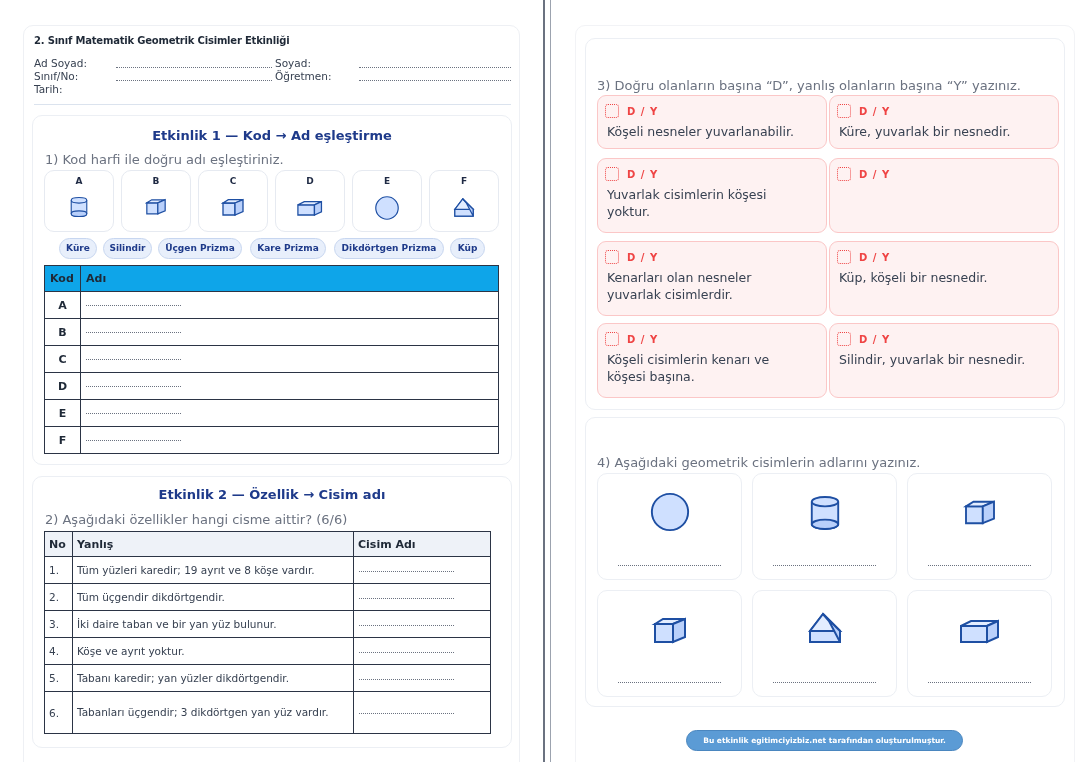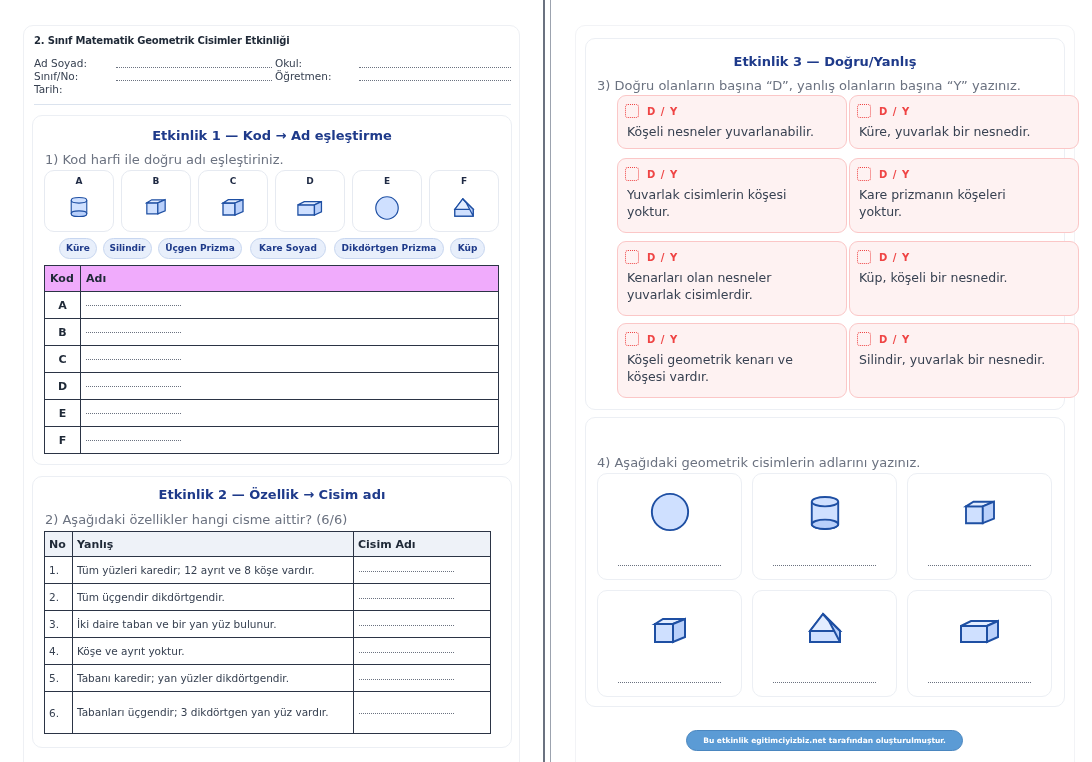--- a/index.html
+++ b/index.html
@@ -20,30 +20,30 @@
   .card-sub { position: absolute; font-size: 13px; color: #6b7280; }
 
   .shape-box { position: absolute; top: 170px; width: 70px; height: 62px; border: 1px solid #e6eaf1; border-radius: 10px; background: #fff; }
   .shape-box .letter { position: absolute; top: 5px; width: 100%; text-align: center; font-size: 9px; font-weight: bold; color: #1f2a44; }
   .shape-box svg { position: absolute; left: 50%; top: 24px; transform: translateX(-50%); }
 
   .chip { position: absolute; top: 238px; height: 21px; border: 1px solid #c7d6f0; background: #e8effb; border-radius: 11px; font-size: 9px; font-weight: bold; color: #1e3a8a; text-align: center; line-height: 19px; }
 
   table { border-collapse: collapse; position: absolute; }
   td, th { border: 1.5px solid #2b3445; }
-  .t1 th { background: #f0abfc; font-size: 11px; font-weight: bold; text-align: left; padding-left: 5px; height: 26px; color: #1f2937; margin-left: 12px; }
+  .t1 th { background: #0ea5e9; font-size: 11px; font-weight: bold; text-align: left; padding-left: 5px; height: 26px; color: #1f2937; margin-left: 12px; }
   .t1 td { height: 27px; font-size: 11px; }
   .t1 td.code { text-align: center; font-weight: bold; width: 36px; }
   .dots-fill { display: inline-block; width: 95px; border-bottom: 1px dotted #6b7280; margin-left: 5px; vertical-align: middle; }
 
   .t2 th { background: #eef2f8; font-size: 11px; font-weight: bold; text-align: left; padding-left: 4px; height: 25px; color: #1f2937; }
   .t2 td { font-size: 10.5px; color: #374151; padding-left: 4px; height: 27px; }
   .t2 td.no { width: 28px; }
 
-  .tf-item { position: absolute; width: 230px; border: 1px solid #fbc7c7; background: #fef2f2; border-radius: 9px; margin-left: 20px; }
+  .tf-item { position: absolute; width: 230px; border: 1px solid #fbc7c7; background: #fef2f2; border-radius: 9px; }
   .tf-head { position: absolute; left: 7px; top: 8px; display: flex; align-items: center; }
   .tf-box { width: 14px; height: 14px; border: 1.5px dotted #ef4444; border-radius: 3px; display: inline-block; margin-right: 8px; }
   .tf-dy { font-size: 10px; font-weight: bold; color: #ef4444; letter-spacing: 1px; }
   .tf-text { position: absolute; left: 9px; top: 27px; right: 6px; font-size: 12.5px; color: #374151; line-height: 17px; }
 
   .name-box { position: absolute; width: 145px; height: 107px; border: 1px solid #eceff4; border-radius: 10px; background: #fff; }
   .name-box svg { position: absolute; left: 50%; top: 17px; transform: translateX(-50%); }
   .name-dots { position: absolute; left: 20px; right: 20px; bottom: 13px; border-bottom: 1px dotted #6b7280; }
 
   .footer-badge { position: absolute; left: 686px; top: 730px; width: 277px; height: 21px; background: #5b9bd5; border: 1px solid #4a86bf; border-radius: 11px; color: #fff; font-size: 7.5px; font-weight: bold; text-align: center; line-height: 19px; }
@@ -82,21 +82,21 @@
 
 <div class="divider-line"></div>
 <div class="divider-line2"></div>
 
 <div class="page" id="page-left"></div>
 
 <div class="doc-title">2. Sınıf Matematik Geometrik Cisimler Etkinliği</div>
 
 <span class="info-label" style="left:34px;top:57px">Ad Soyad:</span>
 <div class="info-dots" style="left:116px;top:67px;width:156px"></div>
-<span class="info-label" style="left:275px;top:57px">Okul:</span>
+<span class="info-label" style="left:275px;top:57px">Soyad:</span>
 <div class="info-dots" style="left:359px;top:67px;width:152px"></div>
 
 <span class="info-label" style="left:34px;top:70px">Sınıf/No:</span>
 <div class="info-dots" style="left:116px;top:80px;width:156px"></div>
 <span class="info-label" style="left:275px;top:70px">Öğretmen:</span>
 <div class="info-dots" style="left:359px;top:80px;width:152px"></div>
 
 <span class="info-label" style="left:34px;top:83px">Tarih:</span>
 <div class="header-rule"></div>
 
@@ -138,21 +138,21 @@
 <div class="shape-box" style="left:429px">
   <div class="letter">F</div>
   <svg width="22" height="21" style="top:26px">
       <use href="#sym-triprism"></use>
     </svg>
 </div>
 
 <div class="chip" style="left:59px;width:38px">Küre</div>
 <div class="chip" style="left:103px;width:49px">Silindir</div>
 <div class="chip" style="left:158px;width:84px">Üçgen Prizma</div>
-<div class="chip" style="left:250px;width:76px">Kare Soyad</div>
+<div class="chip" style="left:250px;width:76px">Kare Prizma</div>
 <div class="chip" style="left:334px;width:110px">Dikdörtgen Prizma</div>
 <div class="chip" style="left:450px;width:35px">Küp</div>
 
 <table class="t1" style="left:44px;top:265px;width:455px">
   <tbody>
       <tr>
     <th style="width:36px">Kod</th>
     <th>Adı</th>
   </tr>
   <tr>
@@ -189,21 +189,21 @@
 
 <table class="t2" style="left:44px;top:531px;width:447px">
   <tbody>
       <tr>
     <th style="width:28px">No</th>
     <th style="width:281px">Yanlış</th>
     <th>Cisim Adı</th>
   </tr>
   <tr>
         <td class="no">1.</td>
-        <td>Tüm yüzleri karedir; 12 ayrıt ve 8 köşe vardır.</td>
+        <td>Tüm yüzleri karedir; 19 ayrıt ve 8 köşe vardır.</td>
         <td><span class="dots-fill" style="margin-left:1px"></span></td>
       </tr>
   <tr>
         <td class="no">2.</td>
         <td>Tüm üçgendir dikdörtgendir.</td>
         <td><span class="dots-fill" style="margin-left:1px"></span></td>
       </tr>
   <tr>
         <td class="no">3.</td>
         <td>İki daire taban ve bir yan yüz bulunur.</td>
@@ -223,21 +223,20 @@
         <td class="no" style="height:42px">6.</td>
         <td style="line-height:15px">Tabanları üçgendir; 3 dikdörtgen yan yüz vardır.</td>
         <td><span class="dots-fill" style="margin-left:1px"></span></td>
       </tr>
 </tbody>
   </table>
 
 <div class="page" id="page-right"></div>
 
 <div class="card" style="left:585px;top:38px;width:480px;height:372px">
-  <div class="card-title" style="top:15px">Etkinlik 3 — Doğru/Yanlış</div>
   <div class="card-sub" style="left:11px;top:39px">3) Doğru olanların başına “D”, yanlış olanların başına “Y” yazınız.</div>
 </div>
 
 <div class="tf-item" style="left:597px;top:95px;height:54px">
   <div class="tf-head">
       <span class="tf-box"></span>
       <span class="tf-dy">D / Y</span>
     </div>
   <div class="tf-text">Köşeli nesneler yuvarlanabilir.</div>
 </div>
@@ -253,42 +252,41 @@
       <span class="tf-box"></span>
       <span class="tf-dy">D / Y</span>
     </div>
   <div class="tf-text" style="width:190px">Yuvarlak cisimlerin köşesi yoktur.</div>
 </div>
 <div class="tf-item" style="left:829px;top:158px;height:75px">
   <div class="tf-head">
       <span class="tf-box"></span>
       <span class="tf-dy">D / Y</span>
     </div>
-  <div class="tf-text" style="width:170px">Kare prizmanın köşeleri yoktur.</div>
 </div>
 <div class="tf-item" style="left:597px;top:241px;height:75px">
   <div class="tf-head">
       <span class="tf-box"></span>
       <span class="tf-dy">D / Y</span>
     </div>
   <div class="tf-text" style="width:175px">Kenarları olan nesneler yuvarlak cisimlerdir.</div>
 </div>
 <div class="tf-item" style="left:829px;top:241px;height:75px">
   <div class="tf-head">
       <span class="tf-box"></span>
       <span class="tf-dy">D / Y</span>
     </div>
   <div class="tf-text">Küp, köşeli bir nesnedir.</div>
 </div>
 <div class="tf-item" style="left:597px;top:323px;height:75px">
   <div class="tf-head">
       <span class="tf-box"></span>
       <span class="tf-dy">D / Y</span>
     </div>
-  <div class="tf-text" style="width:180px">Köşeli geometrik kenarı ve köşesi vardır.</div>
+  <div class="tf-text" style="width:180px">Köşeli cisimlerin kenarı ve köşesi başına.</div>
 </div>
 <div class="tf-item" style="left:829px;top:323px;height:75px">
   <div class="tf-head">
       <span class="tf-box"></span>
       <span class="tf-dy">D / Y</span>
     </div>
   <div class="tf-text">Silindir, yuvarlak bir nesnedir.</div>
 </div>
 
 <div class="card" style="left:585px;top:417px;width:480px;height:290px">

